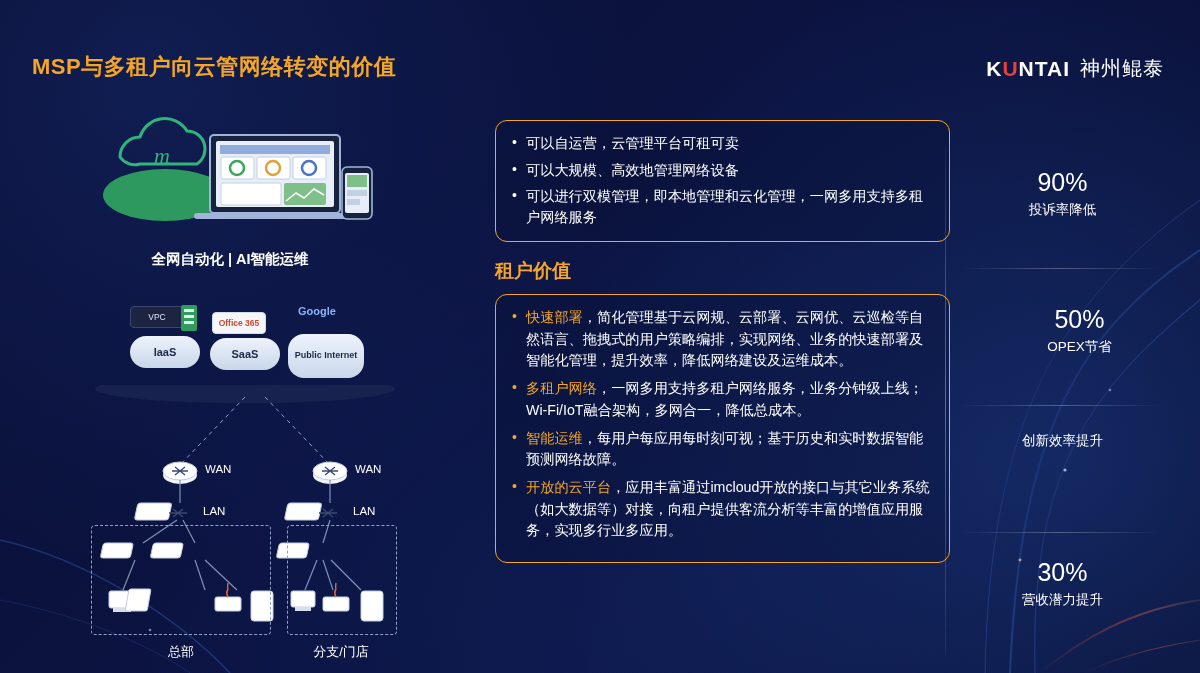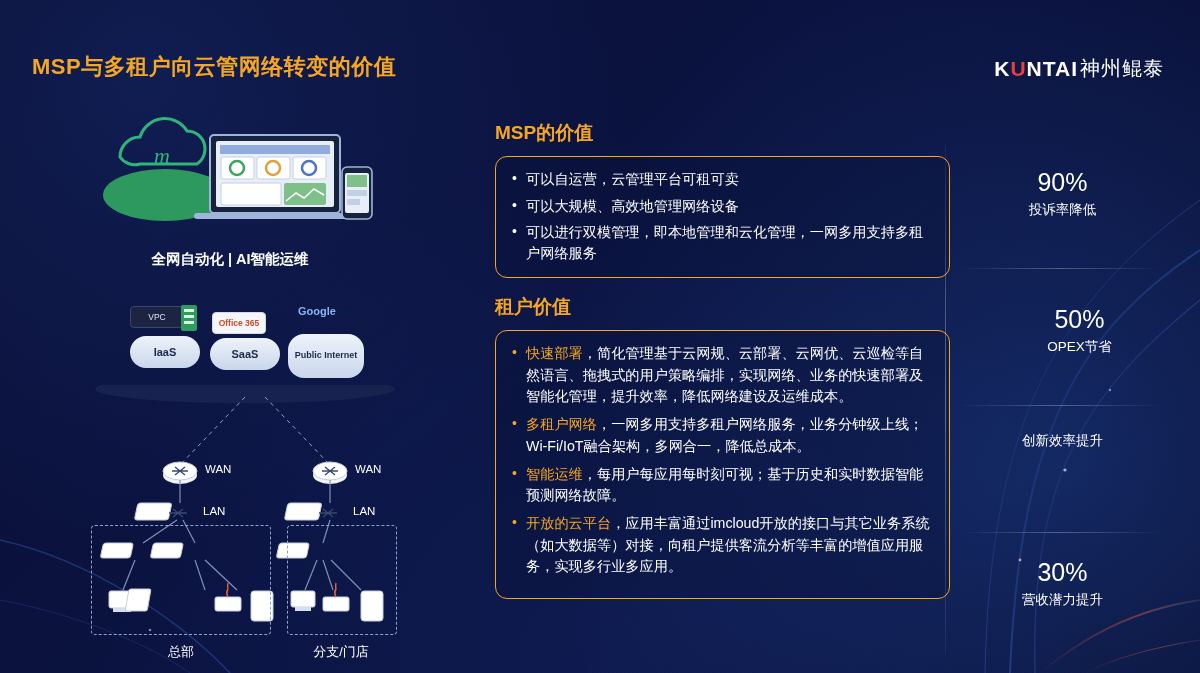--- a/index.html
+++ b/index.html
@@ -23,21 +23,21 @@
   .bgsvg { position:absolute; inset:0; pointer-events:none; }
 
   
   .title {
     position:absolute; left:32px; top:52px;
     font-size:22px; font-weight:bold; color:#f5a623;
     letter-spacing:0.5px;
   }
   .logo-wrap {
     position:absolute; right:36px; top:55px;
-    display:flex; align-items:center; gap:2px;
+    display:flex; align-items:center; gap:10px;
   }
   .logo-mark {
     font-size:21px; font-weight:bold; letter-spacing:1px; color:#ffffff;
     font-family:"Liberation Sans", sans-serif;
   }
   .logo-mark .red { color:#e8413b; }
   .logo-cn { font-size:20px; font-weight:normal; color:#ffffff; letter-spacing:1px; }
 
   
   .left { position:absolute; left:20px; top:95px; width:440px; height:560px; }
@@ -299,21 +299,20 @@
       <div class="lan-label" style="left:288px; top:120px;">LAN</div>
 
       <div class="site-label" style="left:56px; top:258px;">总部</div>
       <div class="site-label" style="left:216px; top:258px;">分支/门店</div>
     </div>
   </div>
 
   <div class="mid">
 
     <div>
-      <div class="sec-head">MSP的价值</div>
       <div class="card">
         <ul>
           <li>可以自运营，云管理平台可租可卖</li>
           <li>可以大规模、高效地管理网络设备</li>
           <li>可以进行双模管理，即本地管理和云化管理，一网多用支持多租户网络服务</li>
         </ul>
       </div>
     </div>
 
     <div class="mid-gap"></div>

